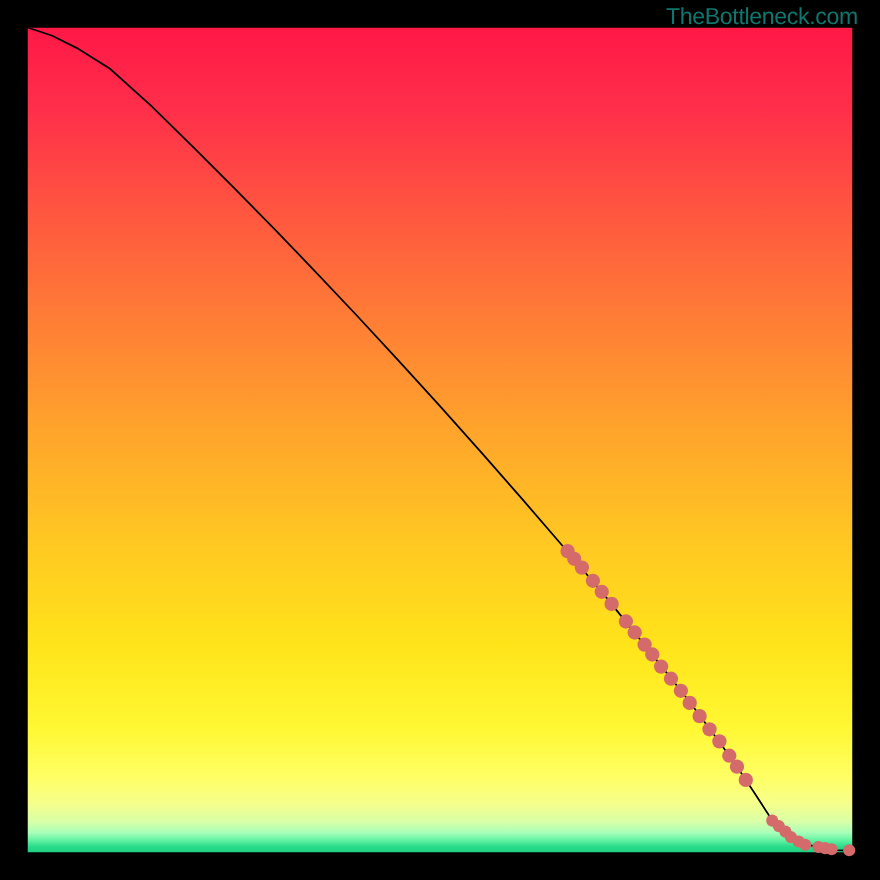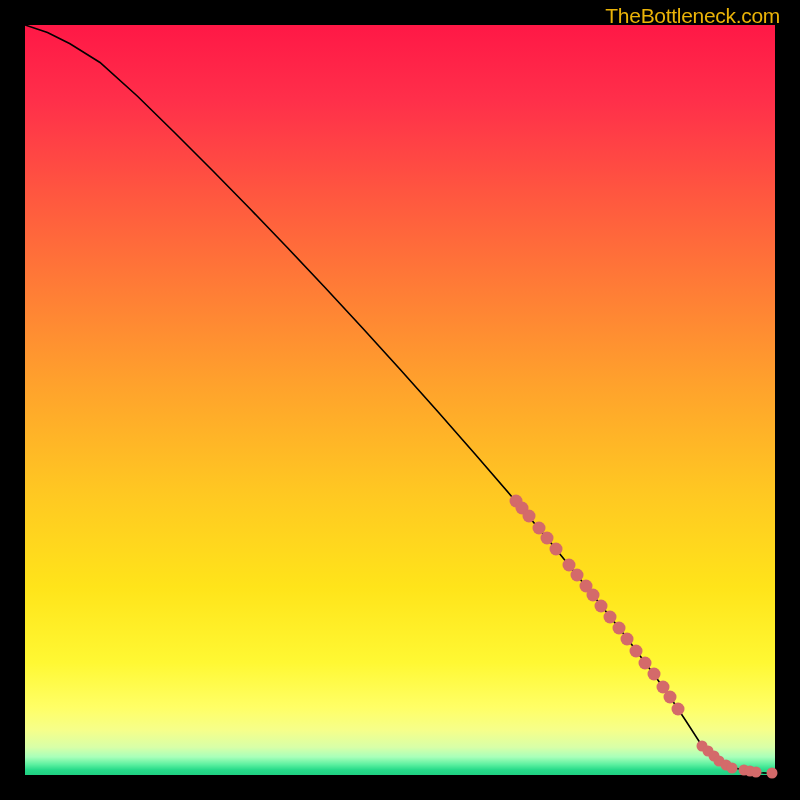--- a/index.html
+++ b/index.html
@@ -1,17 +1,17 @@
 <!DOCTYPE html>
 <html><head>
 <meta charset="utf-8">
 <style>
 *{margin:0;padding:0;box-sizing:border-box}
 body{background:#000;width:800px;height:800px;position:relative;font-family:Arial,sans-serif}
-.watermark{position:absolute;top:4px;right:20px;color:#eab308;font-size:21px;letter-spacing:-0.3px}
+.watermark{position:absolute;top:4px;right:20px;color:#0f766e;font-size:21px;letter-spacing:-0.3px}
 .plot-area{position:absolute;left:25px;top:25px;width:750px;height:750px}
 .bg{position:absolute;inset:0}
 .curve{position:absolute;inset:0;pointer-events:none}
 .marker{position:absolute;width:13px;height:13px;border-radius:50%;background:#d46a6a;transform:translate(-50%,-50%)}
 .marker-small{width:11px;height:11px}
 </style>
 </head>
 <body>
 
 <div class="watermark">TheBottleneck.com</div>

